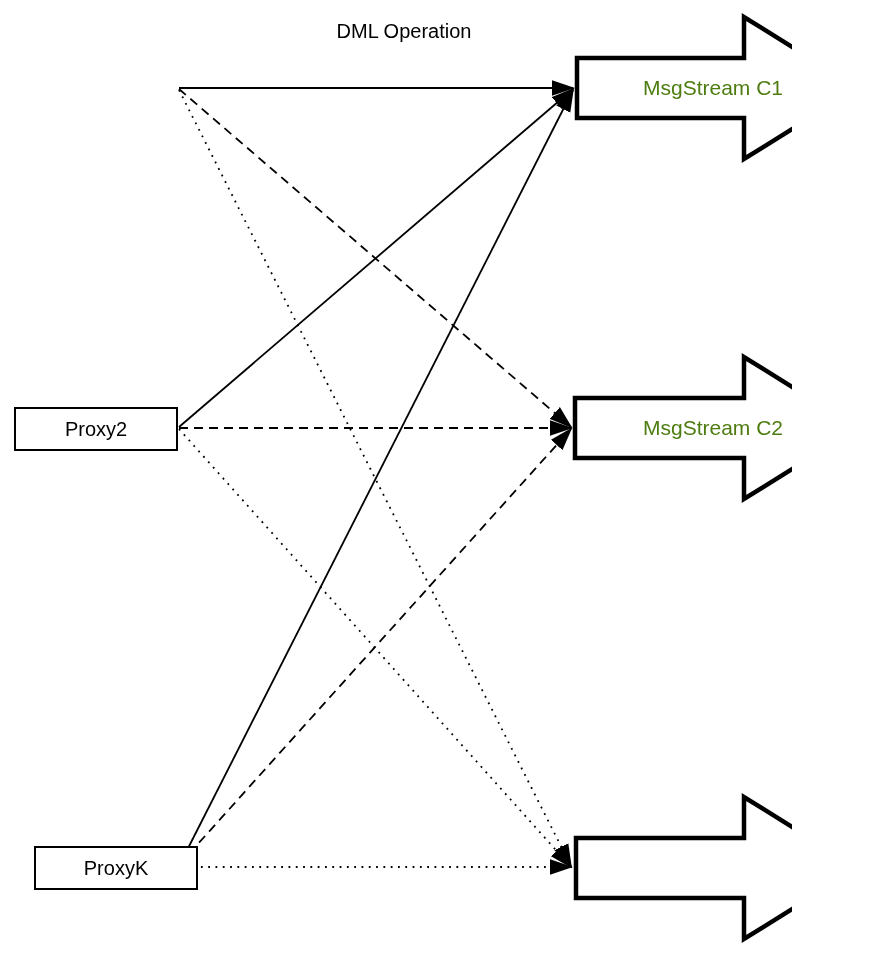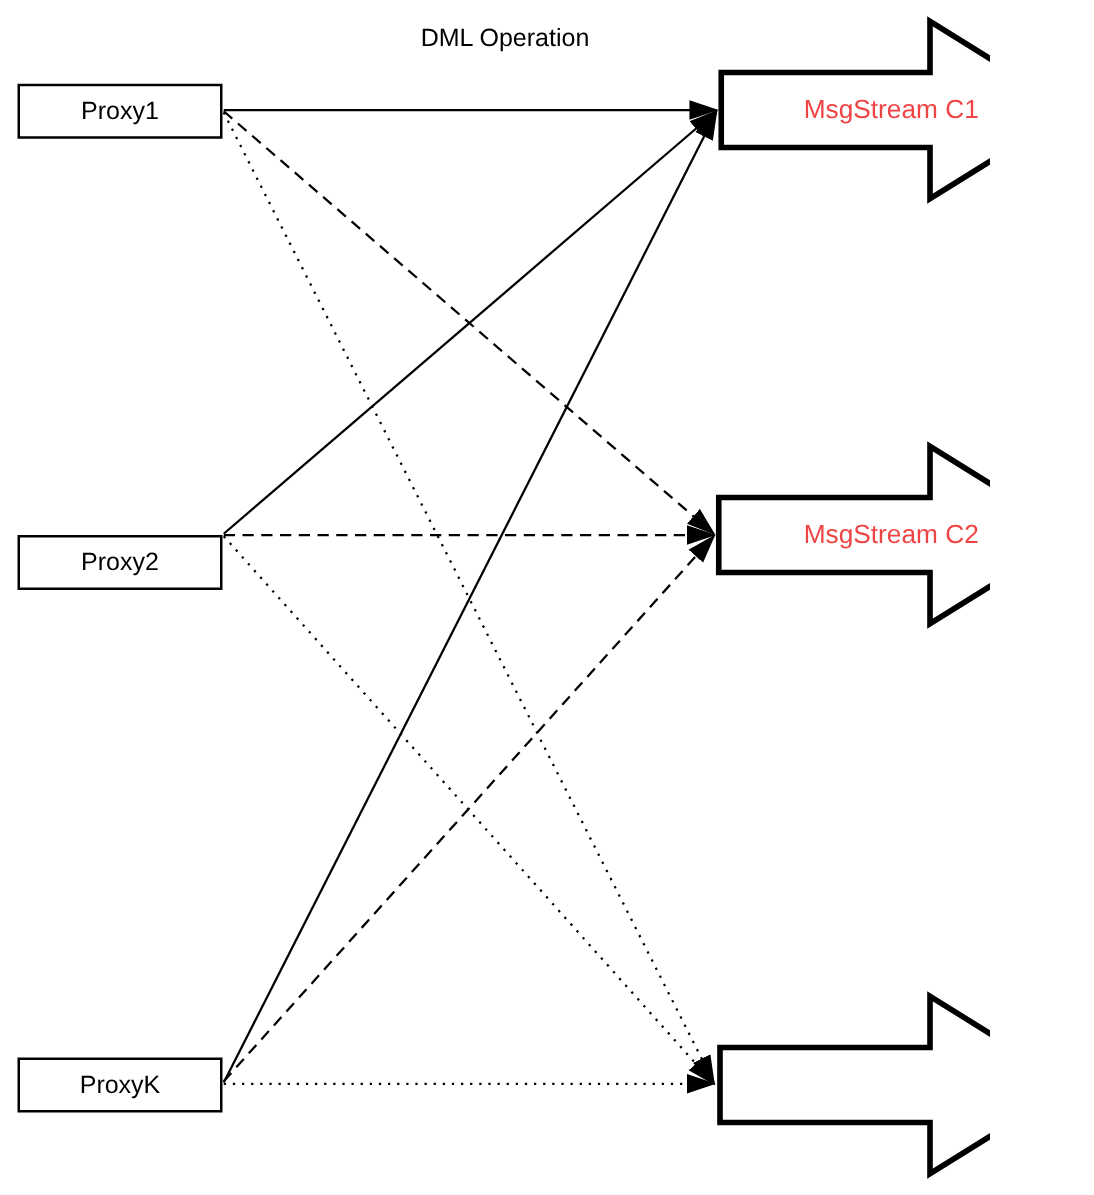--- a/index.html
+++ b/index.html
@@ -49,21 +49,21 @@
   }
   .stream-label {
     position: absolute;
     left: 582px;
     width: 262px;
     height: 58px;
     display: flex;
     align-items: center;
     justify-content: center;
     font-size: 21px;
-    color: #ef4444;
+    color: #4d7c0f;
     pointer-events: none;
     white-space: nowrap;
   }
   .dml-label {
     position: absolute;
     left: 294px;
     top: 19px;
     width: 220px;
     text-align: center;
     font-size: 20px;
@@ -99,26 +99,23 @@
 
     <polygon class="block-arrow" points="577,58 744,58 744,17 858,88 744,159 744,118 577,118"></polygon>
     <polygon class="block-arrow" points="575,398 744,398 744,357 858,428 744,499 744,458 575,458"></polygon>
     <polygon class="block-arrow" points="576,838 744,838 744,797 858,868 744,939 744,898 576,898"></polygon>
   </svg>
 
   <div class="dml-label">
     <div>DML Operation</div>
   </div>
 
-  <div class="proxy-box" style="top:67px;">
-    <span>Proxy1</span>
-  </div>
-  <div class="proxy-box" style="top:407px;margin-top:21px;">
+  <div class="proxy-box" style="top:407px;">
     <span>Proxy2</span>
   </div>
-  <div class="proxy-box" style="top:846px;">
+  <div class="proxy-box" style="top:846px;margin-left:20px;">
     <span>ProxyK</span>
   </div>
 
   <div class="stream-label" style="top:59px;">MsgStream C1</div>
   <div class="stream-label" style="top:399px;text-align:center;">MsgStream C2</div>
 
 </div>
 
 </body></html>

